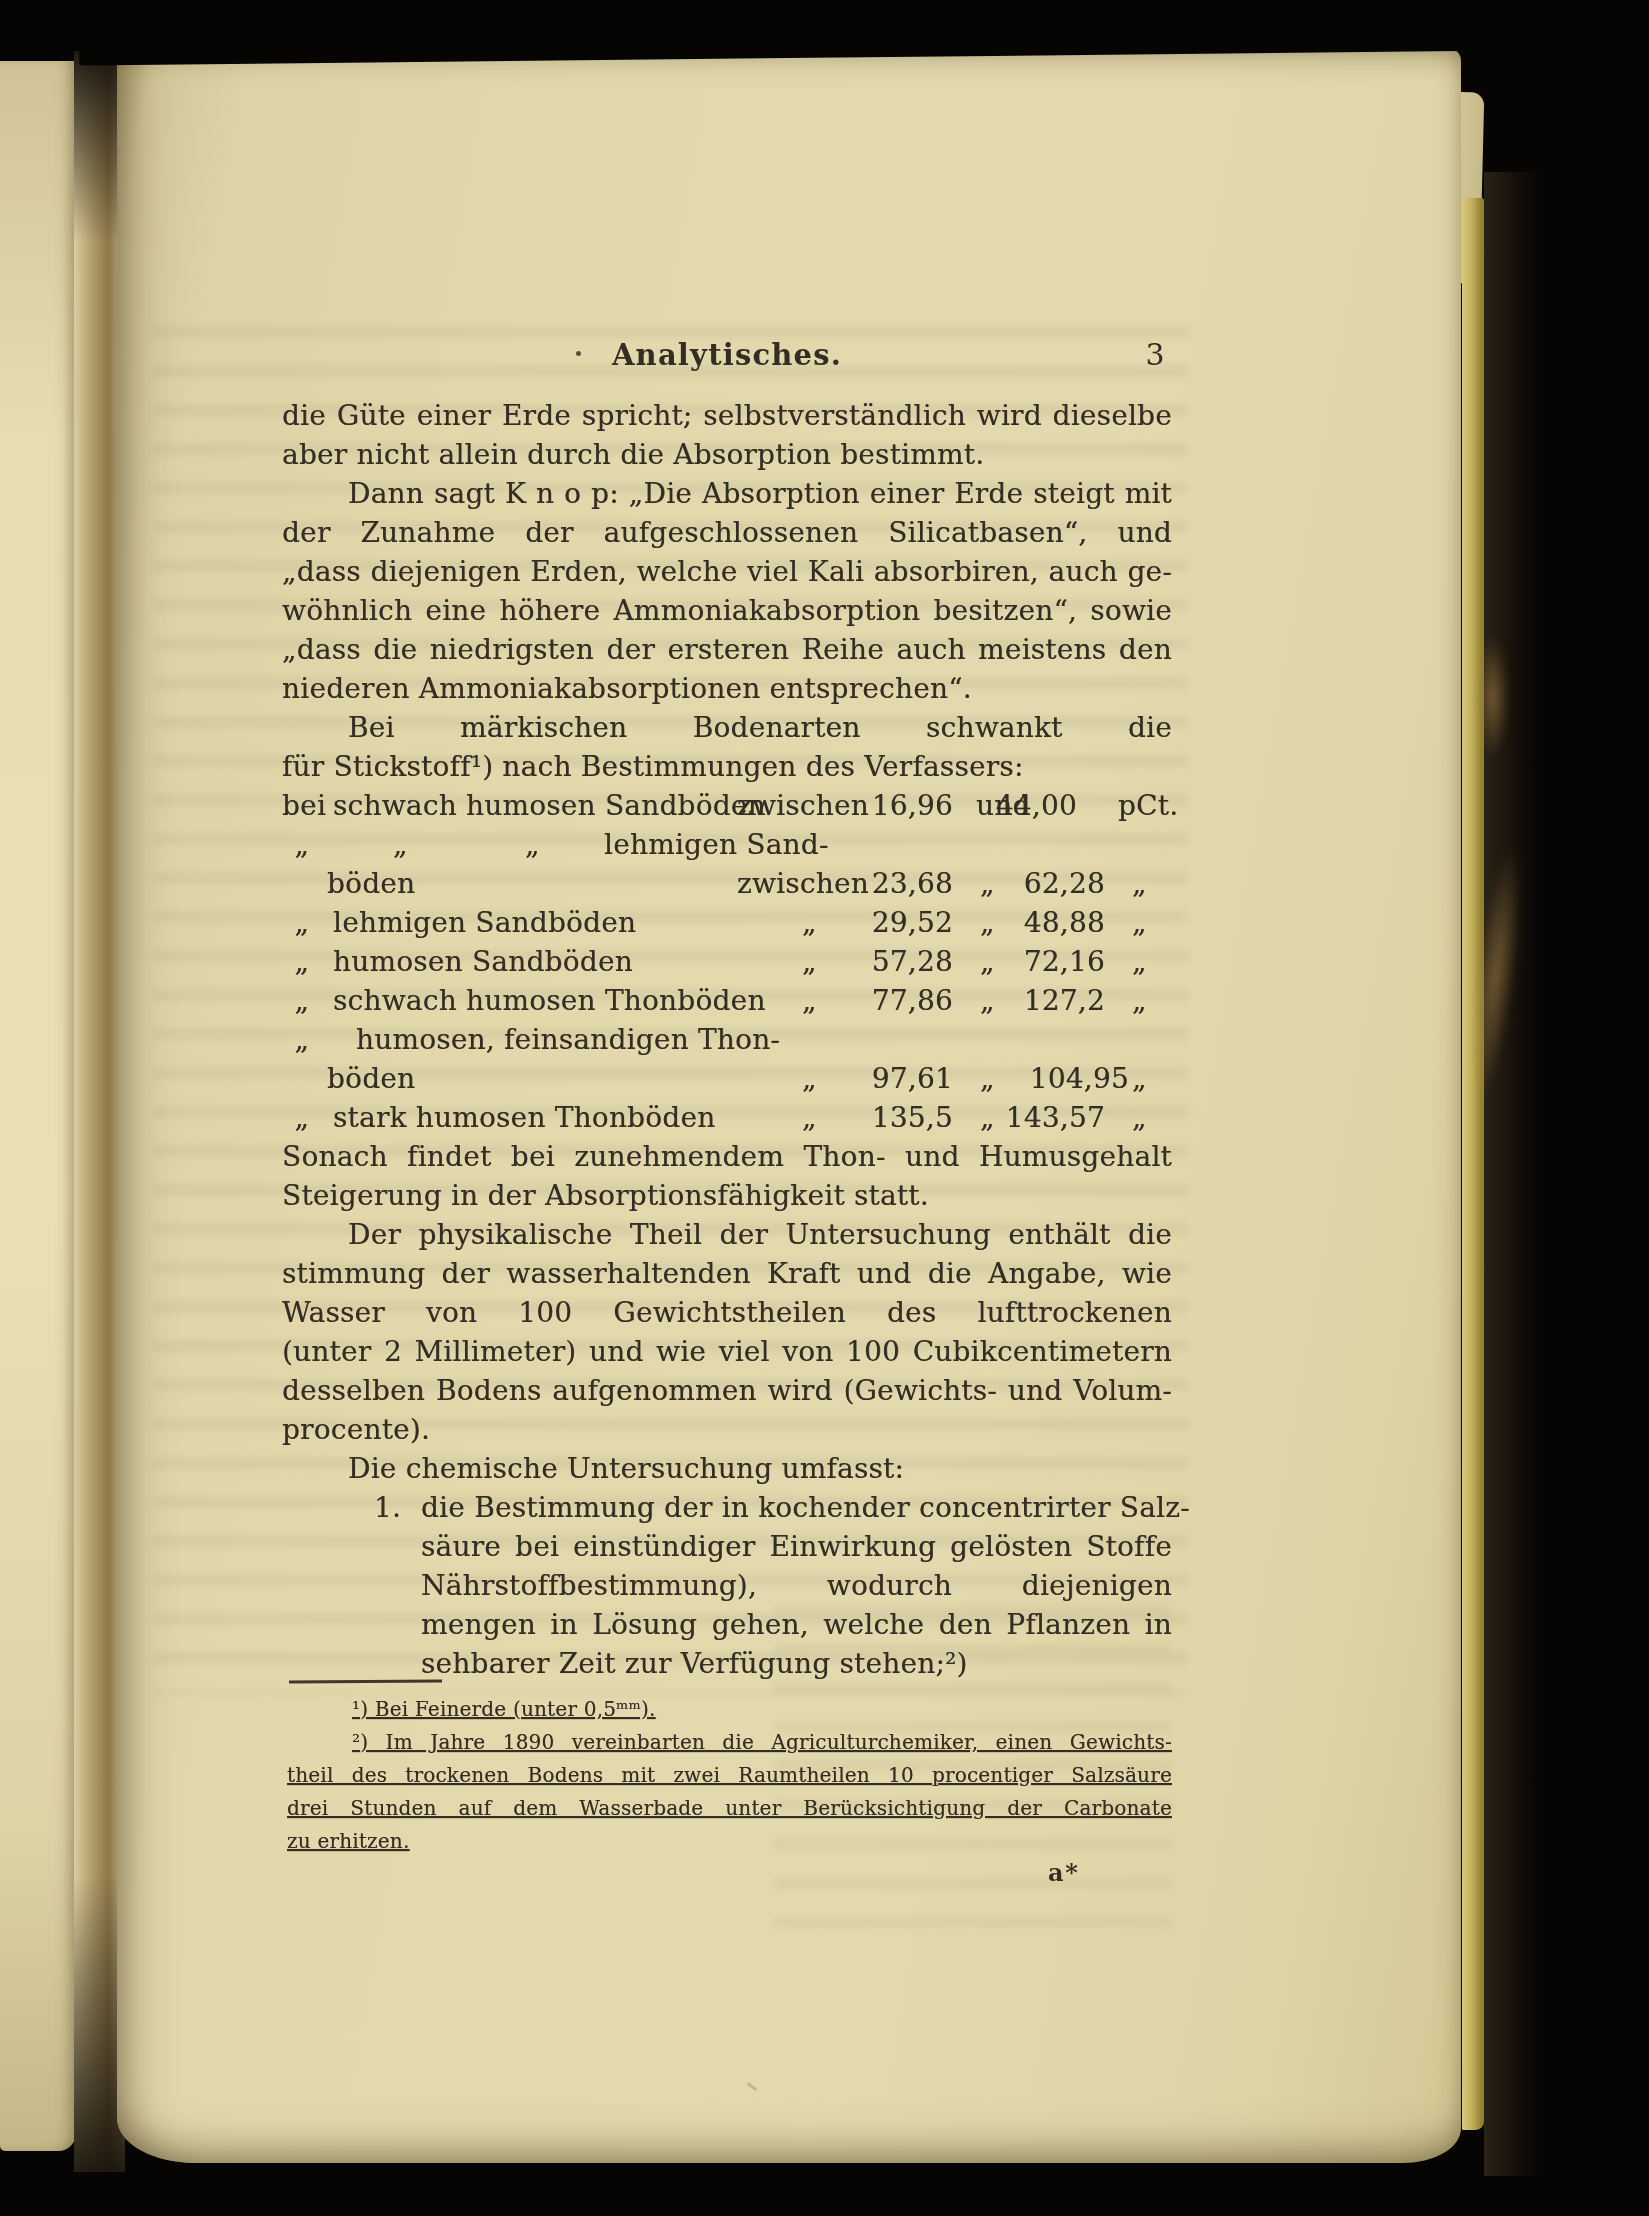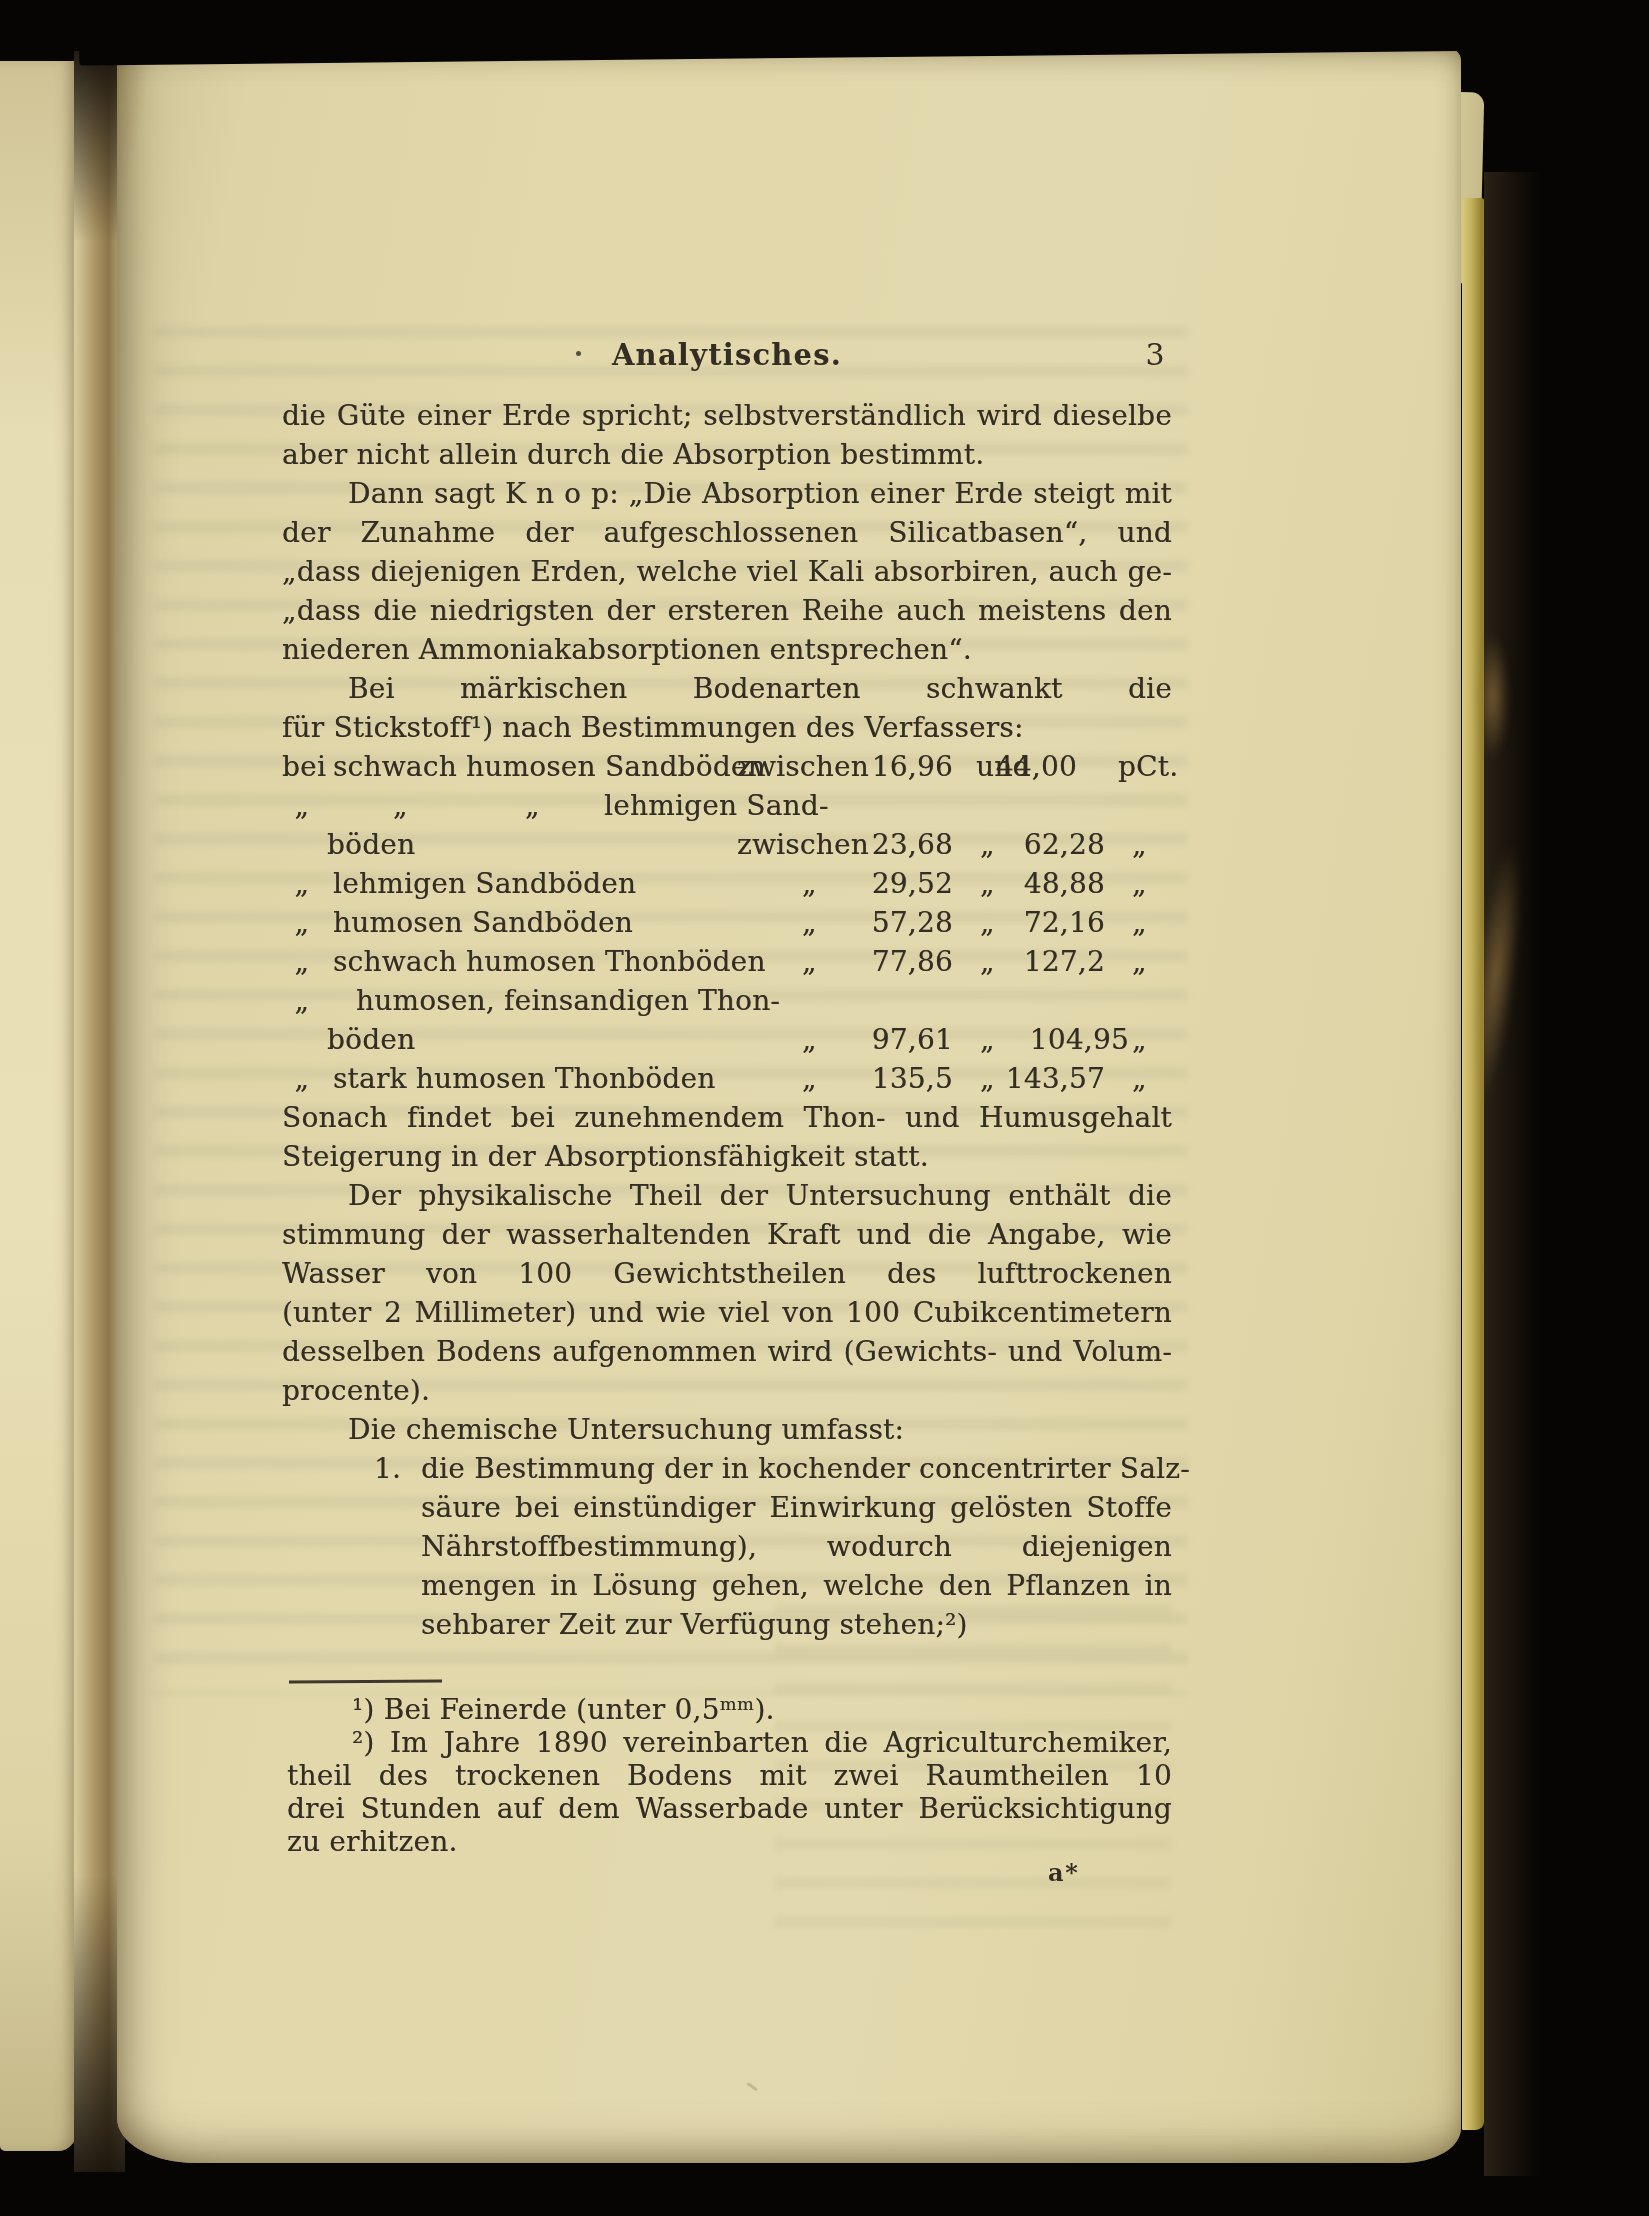--- a/index.html
+++ b/index.html
@@ -56,22 +56,22 @@
   .body-lines{position:absolute;top:348px;left:0;width:890px;}
   .bl{height:39px;line-height:39px;font-size:28px;letter-spacing:0.2px;white-space:nowrap;
       text-shadow:0.3px 0.4px 0.6px rgba(42,35,23,.5);}
   .bl.j{white-space:normal;text-align:justify;text-align-last:justify;overflow:hidden;}
   .bl.cl{position:relative;}
   .cell{position:absolute;top:0;line-height:39px;}
   .cell.j{text-align:justify;text-align-last:justify;}
   .fn-rule{position:absolute;left:6.6px;top:1632px;width:153px;height:2.5px;background:#3d372c;
     transform:rotate(-.4deg);}
   .fn-lines{position:absolute;top:1645px;left:0;width:890px;}
-  .fl{height:33px;line-height:33px;font-size:28px;letter-spacing:0.2px;white-space:nowrap;
-      text-shadow:0.2px 0.3px 0.5px rgba(42,35,23,.5);}
+  .fl{height:33px;line-height:33px;font-size:20px;letter-spacing:0.2px;white-space:nowrap;
+      text-shadow:0.2px 0.3px 0.5px rgba(42,35,23,.5);text-decoration:underline;}
   .fl.j{white-space:normal;text-align:justify;text-align-last:justify;overflow:hidden;}
   .sig{position:absolute;left:766px;top:1810px;font-size:24px;font-weight:bold;letter-spacing:1.6px;}
 </style>
 </head>
 <body>
 
 <div class="left-page"></div>
 <div class="gutter"></div>
 <div class="main-page"></div>
 <div class="under-page-corner"></div>
@@ -88,20 +88,21 @@
 <div class="main-page" style="background:none;box-shadow:none;z-index:5;">
   <div class="content">
     <div class="hdr-title">Analytisches.</div>
     <div class="hdr-pagenum">3</div>
     <div class="body-lines" id="body-lines">
         <div class="bl j">die Güte einer Erde spricht; selbstverständlich wird dieselbe</div>
         <div class="bl">aber nicht allein durch die Absorption bestimmt.</div>
         <div class="bl j" style="padding-left: 66px;">Dann sagt K n o p: „Die Absorption einer Erde steigt mit</div>
         <div class="bl j">der Zunahme der aufgeschlossenen Silicatbasen“, und weiterhin:</div>
         <div class="bl j">„dass diejenigen Erden, welche viel Kali absorbiren, auch ge-</div>
+        <div class="bl j">wöhnlich eine höhere Ammoniakabsorption besitzen“, sowie</div>
         <div class="bl j">„dass die niedrigsten der ersteren Reihe auch meistens den</div>
         <div class="bl">niederen Ammoniakabsorptionen entsprechen“.</div>
         <div class="bl j" style="padding-left: 66px;">Bei märkischen Bodenarten schwankt die Aufnahmefähigkeit</div>
         <div class="bl">für Stickstoff¹) nach Bestimmungen des Verfassers:</div>
         <div class="bl cl">
           <span class="cell" style="left: 0px;">bei</span>
           <span class="cell" style="left: 51px;">schwach humosen Sandböden</span>
           <span class="cell" style="left: 455px;">zwischen</span>
           <span class="cell" style="left: 528px; width: 143px; text-align: right;">16,96</span>
           <span class="cell" style="left: 694px;">und</span>

